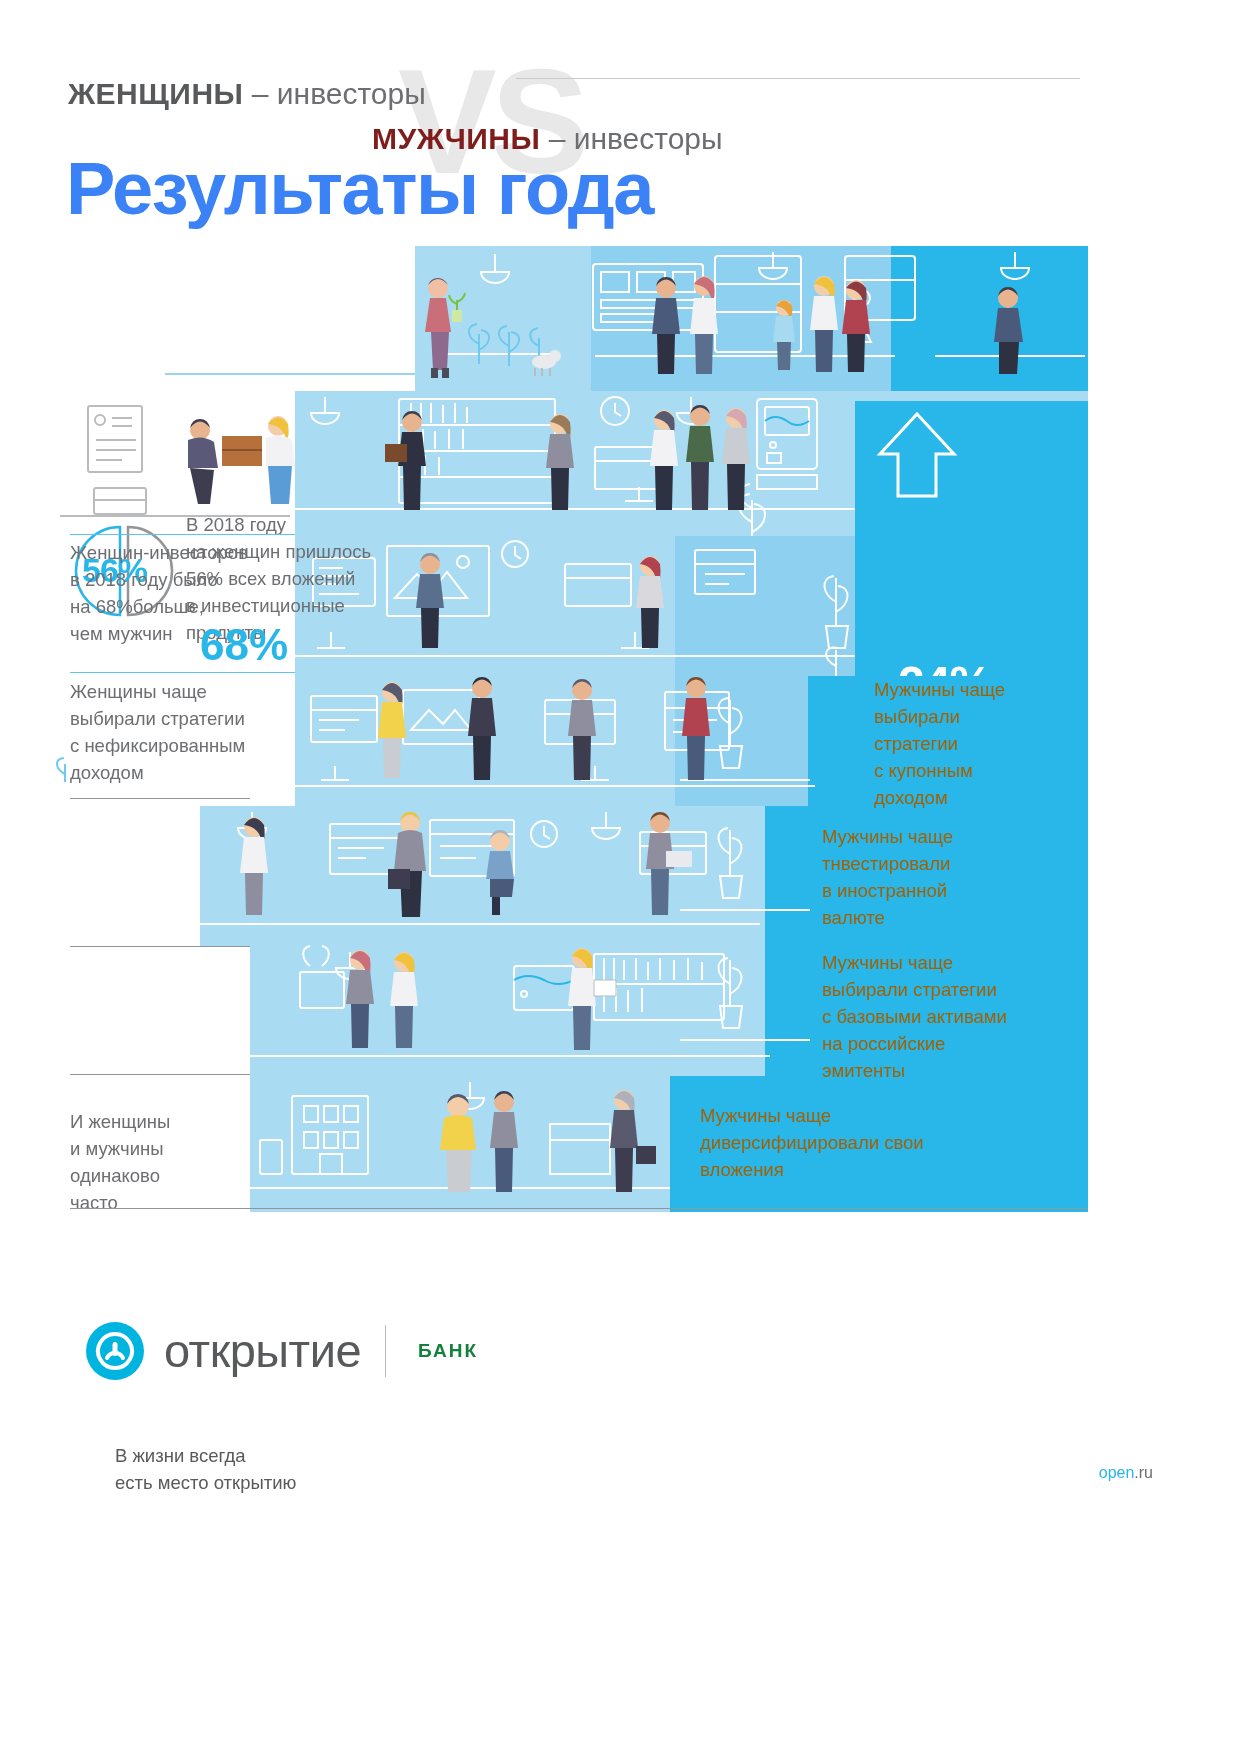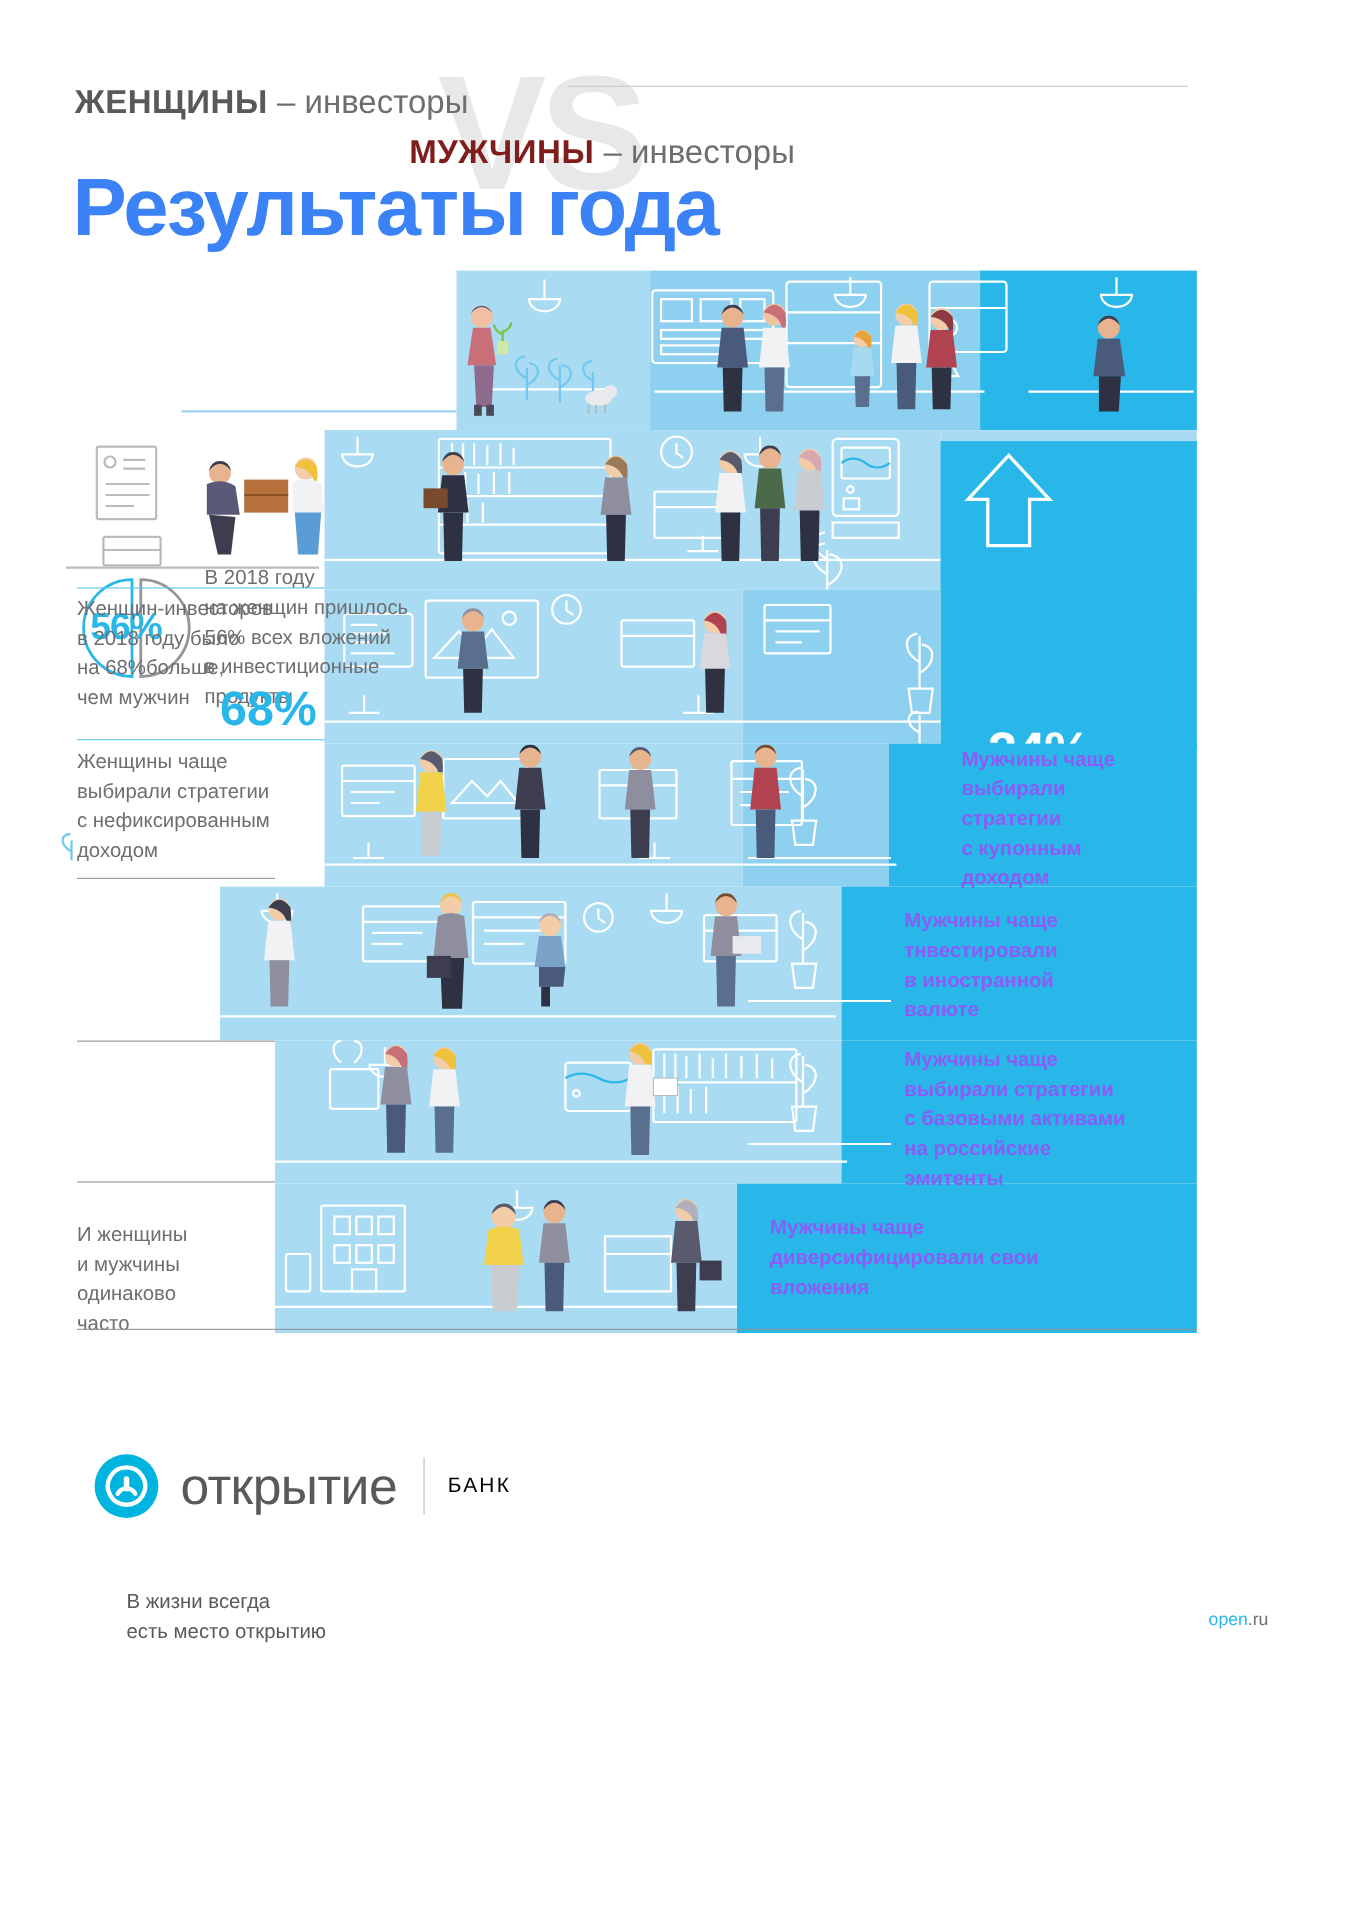--- a/index.html
+++ b/index.html
@@ -110,21 +110,21 @@
   .white   { background: #ffffff; }
 
   
   .tx {
     position: absolute;
     font-size: 18.5px;
     line-height: 27px;
     color: #6d6e71;
     white-space: pre-line;
   }
-  .tx.wt { color: #8b5cf6; font-weight: bold; }
+  .tx.wt { color: #a16207; }
 
   .tx-lg-blue {
     position: absolute;
     font-size: 44px;
     font-weight: 700;
     color: #29b6e8;
     line-height: 48px;
   }
 
   
@@ -175,24 +175,24 @@
     color: #58595b;
     letter-spacing: -0.5px;
     line-height: 50px;
   }
   .logo-div {
     margin-left: 24px;
     width: 1px; height: 52px;
     background: #b9bbbd;
   }
   .logo-sub {
-    margin-left: 21px;
+    margin-left: 32px;
     font-size: 19px;
-    font-weight: 400;
-    color: #000000;
+    font-weight: 700;
+    color: #15803d;
     letter-spacing: 2px;
     line-height: 22px;
   }
 
   .tagline {
     position: absolute;
     left: 115px; top: 230px;
     font-size: 18.5px;
     line-height: 27px;
     color: #58595b;

